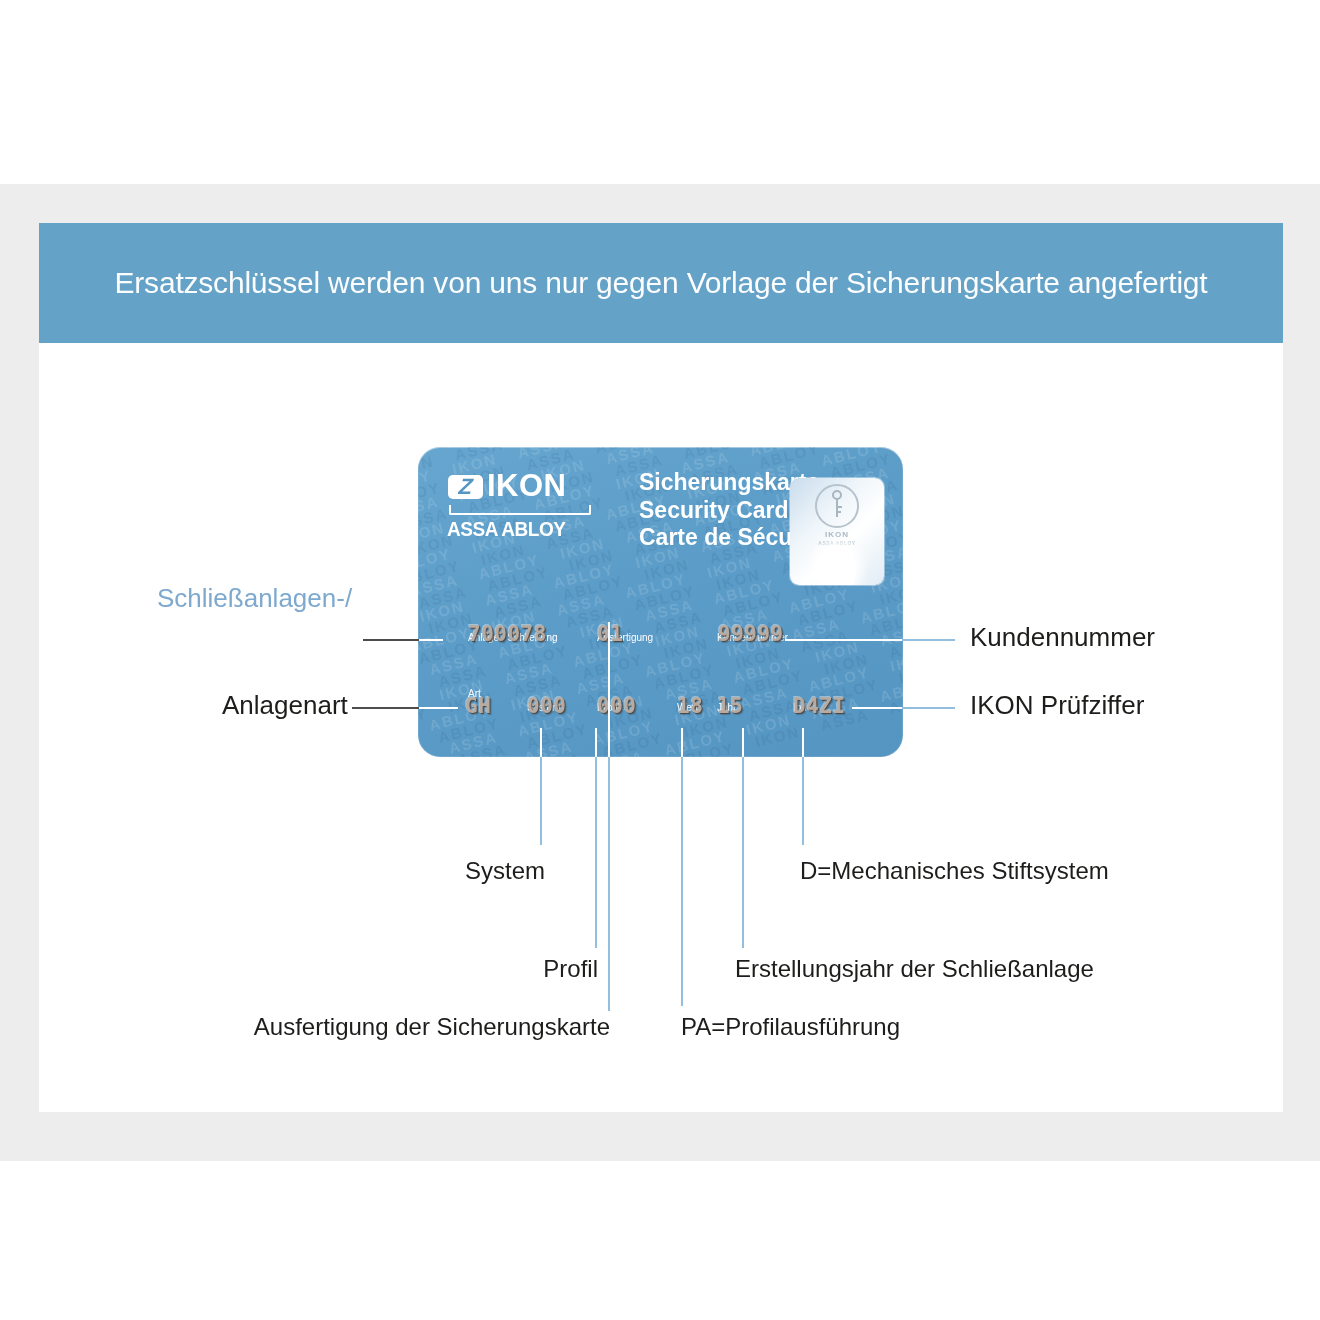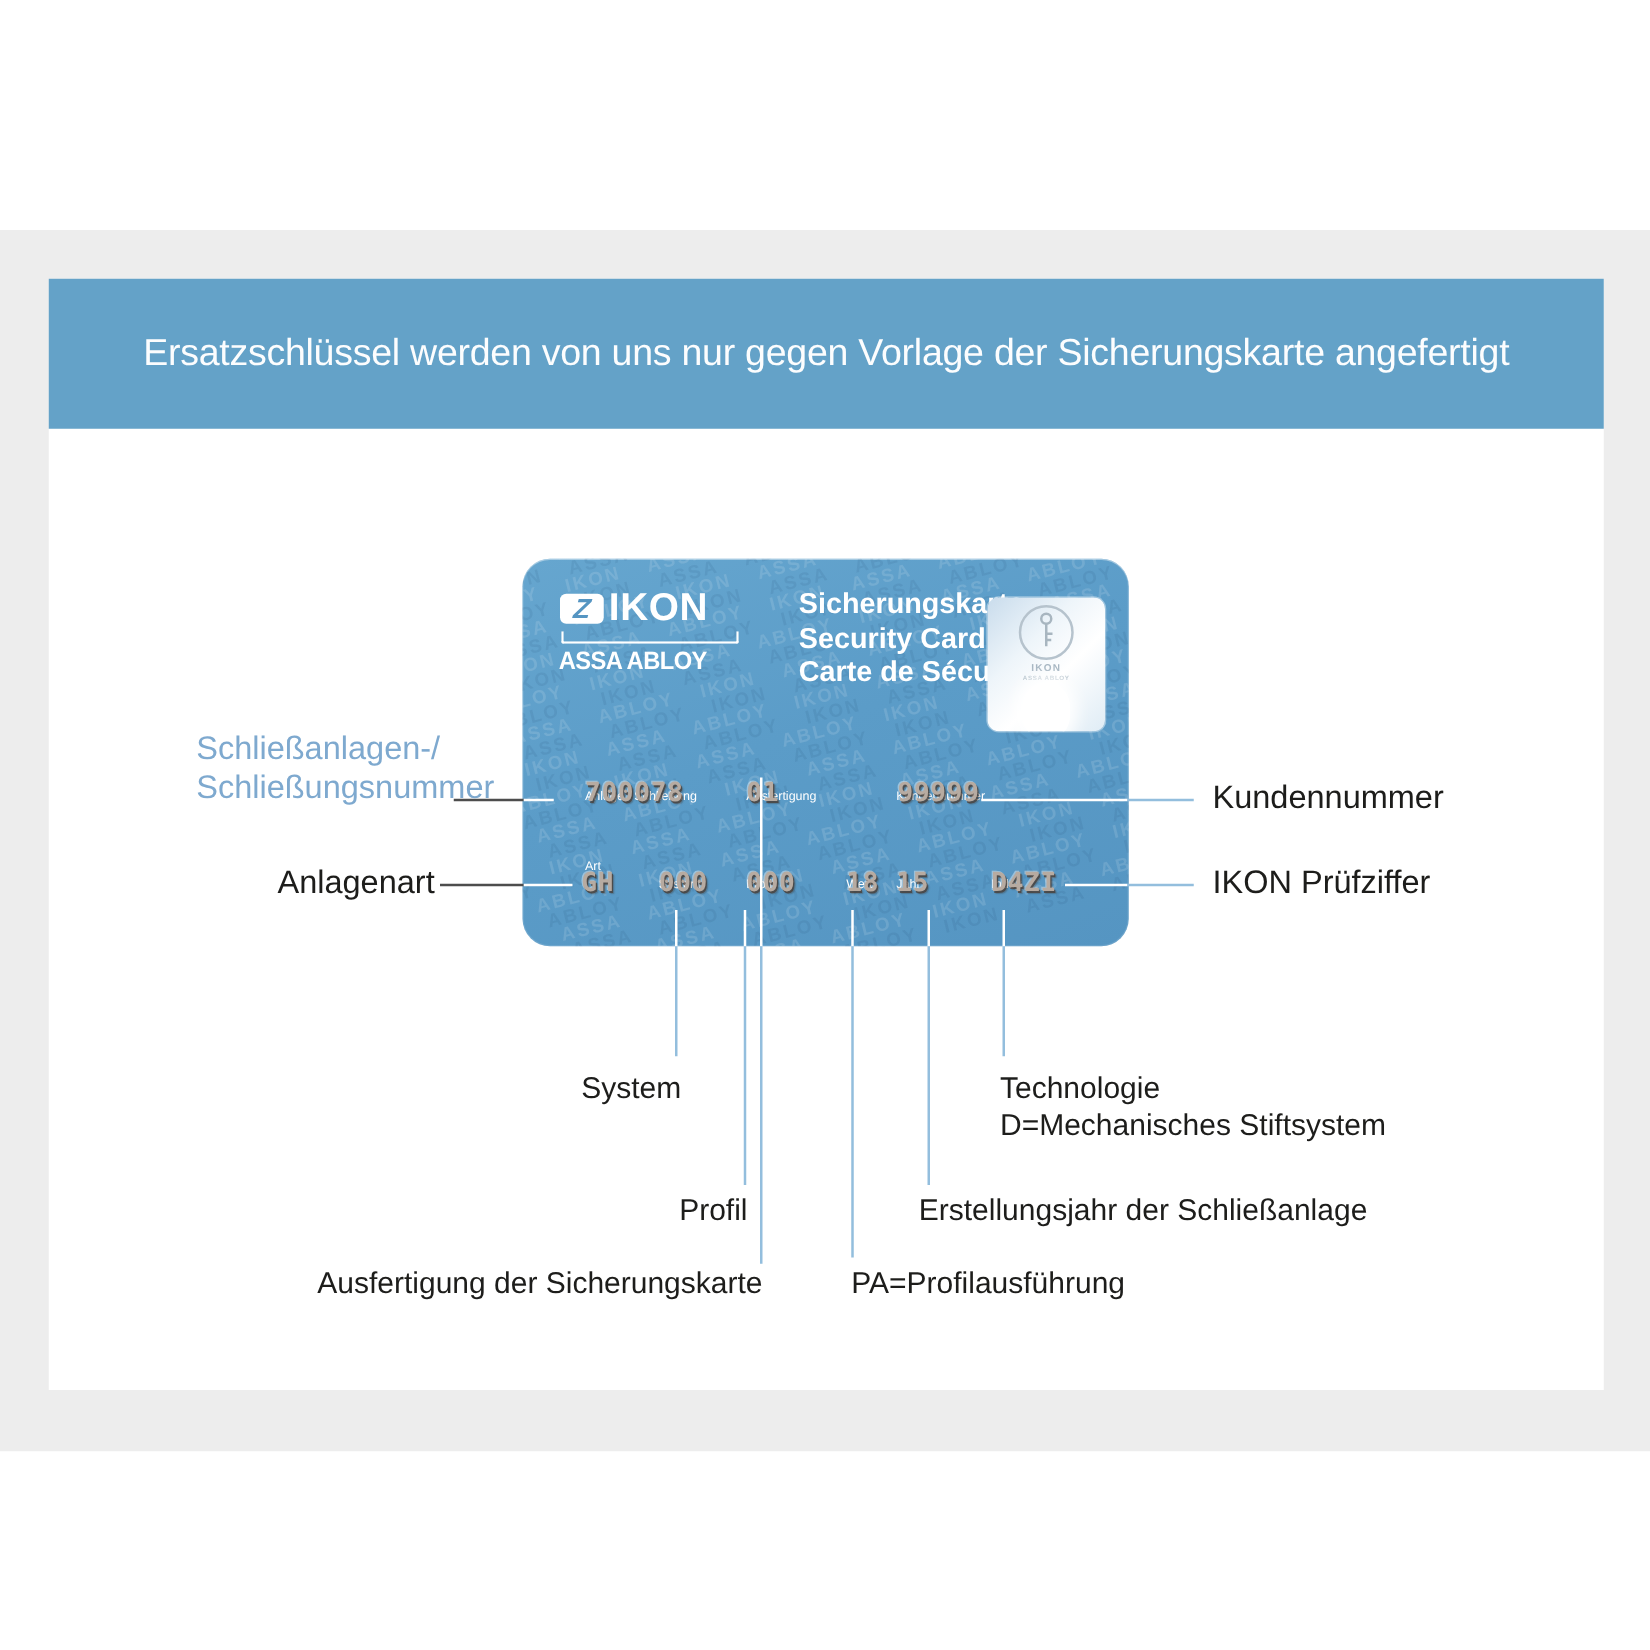--- a/index.html
+++ b/index.html
@@ -176,28 +176,26 @@
 <div class="abs v-line ln-blue" style="left:595px;top:757px;height:191px;"></div>
 <div class="abs v-line ln-white" style="left:681px;top:728px;height:29px;"></div>
 <div class="abs v-line ln-blue" style="left:681px;top:757px;height:249px;"></div>
 <div class="abs v-line ln-white" style="left:742px;top:728px;height:29px;"></div>
 <div class="abs v-line ln-blue" style="left:742px;top:757px;height:191px;"></div>
 <div class="abs v-line ln-white" style="left:802px;top:728px;height:29px;"></div>
 <div class="abs v-line ln-blue" style="left:802px;top:757px;height:88px;"></div>
 
 <div class="abs lbl-blue" style="left:120px;top:583px;margin-left:37px;">
   <div>Schließanlagen-/</div>
-  <div>Schließungsnummer</div>
 </div>
 <div class="abs lbl-dark" style="left:222px;top:690px;">Anlagenart</div>
 
 <div class="abs lbl-dark" style="left:970px;top:622px;">Kundennummer</div>
 <div class="abs lbl-dark" style="left:970px;top:690px;">IKON Prüfziffer</div>
 
 <div class="abs lbl-bottom" style="right:775px;top:856px;">System</div>
 <div class="abs lbl-bottom" style="left:800px;top:856px;">
-  <div>Technologie</div>
   <div>D=Mechanisches Stiftsystem</div>
 </div>
 <div class="abs lbl-bottom" style="right:722px;top:954px;">Profil</div>
 <div class="abs lbl-bottom" style="left:735px;top:954px;">Erstellungsjahr der Schließanlage</div>
 <div class="abs lbl-bottom" style="right:710px;top:1012px;">Ausfertigung der Sicherungskarte</div>
 <div class="abs lbl-bottom" style="left:681px;top:1012px;">PA=Profilausführung</div>
 
 </body></html>

